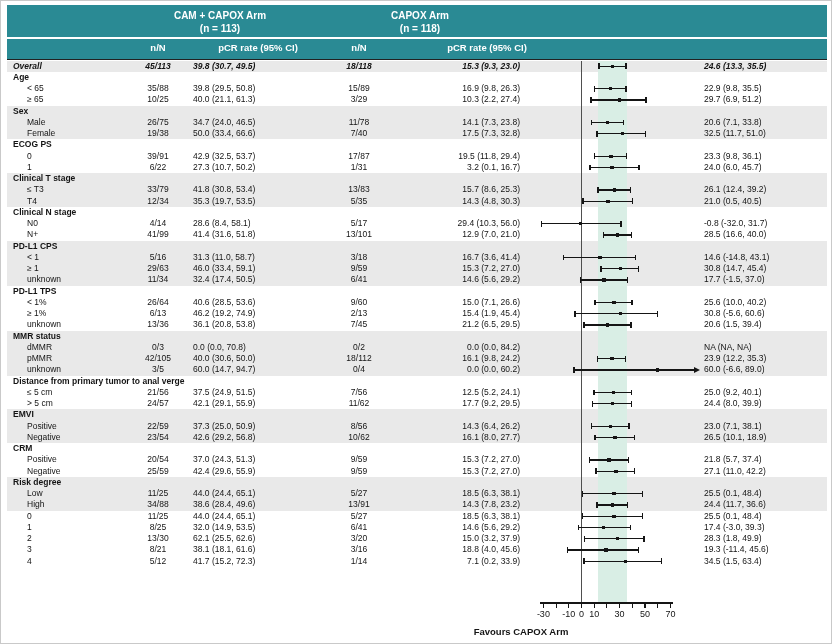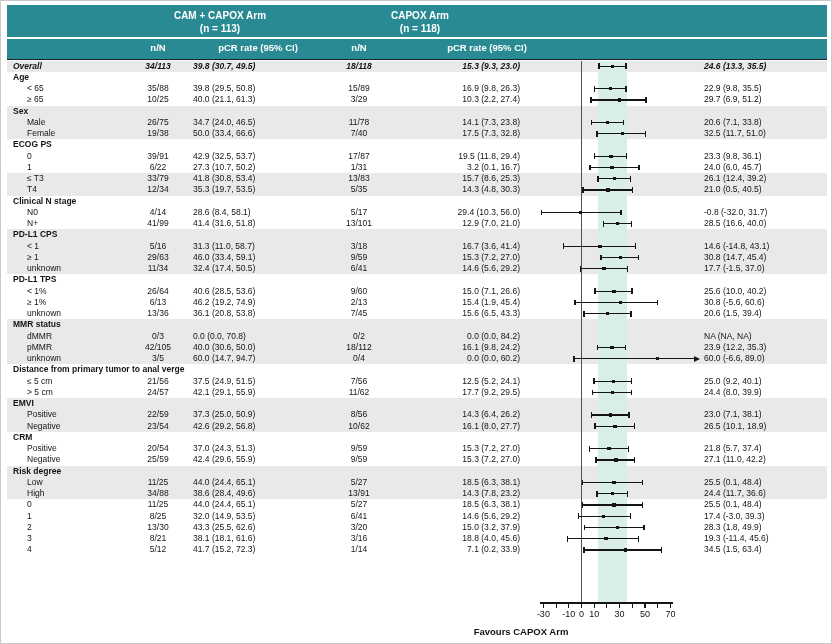--- a/index.html
+++ b/index.html
@@ -66,21 +66,21 @@
     <div class="sub sub-nn1">n/N</div>
     <div class="sub sub-pcr1">pCR rate (95% CI)</div>
     <div class="sub sub-nn2">n/N</div>
     <div class="sub sub-pcr2">pCR rate (95% CI)</div>
   </div>
   <div class="hline"></div>
 
   <div id="rows">
       <div class="row shade bold">
         <span class="lbl">Overall</span>
-        <span class="c1">34/113</span>
+        <span class="c1">45/113</span>
         <span class="c2">39.8 (30.7, 49.5)</span>
         <span class="c3">18/118</span>
         <span class="c4">15.3 (9.3, 23.0)</span>
         <span class="c5">24.6 (13.3, 35.5)</span>
         <div class="ci-line" style="left: 591.391px; width: 28.194px;"></div>
         <div class="ci-cap" style="left: 591.391px;"></div>
         <div class="ci-cap" style="left: 618.185px;"></div>
         <div class="ci-dot" style="left: 604.042px;"></div>
       </div>
       <div class="row">
@@ -158,20 +158,23 @@
         <span class="c2">27.3 (10.7, 50.2)</span>
         <span class="c3">1/31</span>
         <span class="c4">3.2 (0.1, 16.7)</span>
         <span class="c5">24.0 (6.0, 45.7)</span>
         <div class="ci-line" style="left: 582.12px; width: 50.419px;"></div>
         <div class="ci-cap" style="left: 582.12px;"></div>
         <div class="ci-cap" style="left: 631.139px;"></div>
         <div class="ci-dot" style="left: 603.28px;"></div>
       </div>
       <div class="row shade">
+        <span class="lbl grp">Clinical T stage</span>
+      </div>
+      <div class="row shade">
         <span class="lbl ind">≤ T3</span>
         <span class="c1">33/79</span>
         <span class="c2">41.8 (30.8, 53.4)</span>
         <span class="c3">13/83</span>
         <span class="c4">15.7 (8.6, 25.3)</span>
         <span class="c5">26.1 (12.4, 39.2)</span>
         <div class="ci-line" style="left: 590.248px; width: 34.036px;"></div>
         <div class="ci-cap" style="left: 590.248px;"></div>
         <div class="ci-cap" style="left: 622.884px;"></div>
         <div class="ci-dot" style="left: 605.947px;"></div>
@@ -279,21 +282,21 @@
         <div class="ci-line" style="left: 567.388px; width: 84.074px;"></div>
         <div class="ci-cap" style="left: 567.388px;"></div>
         <div class="ci-cap" style="left: 650.062px;"></div>
         <div class="ci-dot" style="left: 611.916px;"></div>
       </div>
       <div class="row">
         <span class="lbl ind">unknown</span>
         <span class="c1">13/36</span>
         <span class="c2">36.1 (20.8, 53.8)</span>
         <span class="c3">7/45</span>
-        <span class="c4">15.6 (6.5, 43.3)</span>
+        <span class="c4">21.2 (6.5, 29.5)</span>
         <span class="c5">20.6 (1.5, 39.4)</span>
         <div class="ci-line" style="left: 576.405px; width: 48.133px;"></div>
         <div class="ci-cap" style="left: 576.405px;"></div>
         <div class="ci-cap" style="left: 623.138px;"></div>
         <div class="ci-dot" style="left: 598.962px;"></div>
       </div>
       <div class="row shade">
         <span class="lbl grp">MMR status</span>
       </div>
       <div class="row shade">
@@ -456,21 +459,21 @@
         <span class="c4">14.6 (5.6, 29.2)</span>
         <span class="c5">17.4 (-3.0, 39.3)</span>
         <div class="ci-line" style="left: 570.69px; width: 53.721px;"></div>
         <div class="ci-cap" style="left: 570.69px;"></div>
         <div class="ci-cap" style="left: 623.011px;"></div>
         <div class="ci-dot" style="left: 594.898px;"></div>
       </div>
       <div class="row">
         <span class="lbl ind">2</span>
         <span class="c1">13/30</span>
-        <span class="c2">43.3 (25.5, 62.6)</span>
+        <span class="c2">62.1 (25.5, 62.6)</span>
         <span class="c3">3/20</span>
         <span class="c4">15.0 (3.2, 37.9)</span>
         <span class="c5">28.3 (1.8, 49.9)</span>
         <div class="ci-line" style="left: 576.786px; width: 61.087px;"></div>
         <div class="ci-cap" style="left: 576.786px;"></div>
         <div class="ci-cap" style="left: 636.473px;"></div>
         <div class="ci-dot" style="left: 608.741px;"></div>
       </div>
       <div class="row">
         <span class="lbl ind">3</span>

